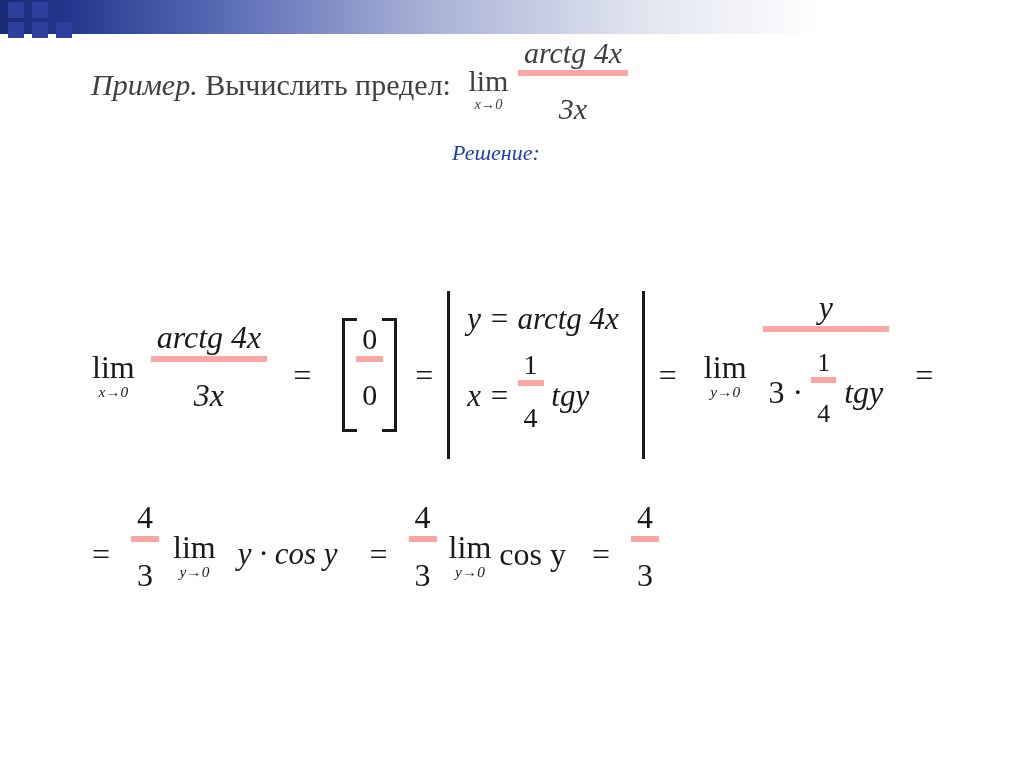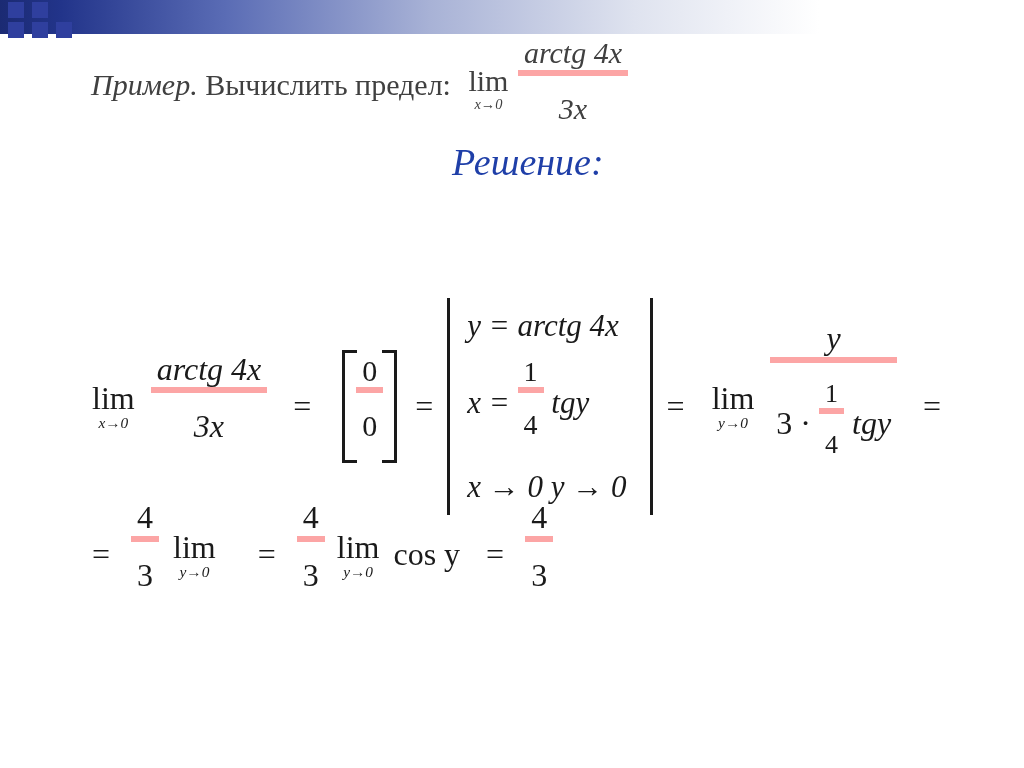--- a/index.html
+++ b/index.html
@@ -70,21 +70,21 @@
     white-space: nowrap;
   }
   .title .it { font-style: italic; }
   .title .limwrap { font-size: 30px; margin-left: 10px; }
   .title .fr { font-size: 30px; margin-left: 2px; }
 
   .solution {
     position: absolute;
     left: 452px;
     top: 140px;
-    font-size: 38px;
+    font-size: 22px;
     font-style: italic;
     color: #1f3fa8;
   }
 
   
   .row1 {
     position: absolute;
     left: 92px;
     top: 290px;
     font-size: 32px;
@@ -109,21 +109,21 @@
   }
   .brackets::before { left: 0;  border-left: 3px solid #1a1a1a; }
   .brackets::after  { right: 0; border-right: 3px solid #1a1a1a; }
 
   
   .subst {
     display: inline-block;
     vertical-align: middle;
     position: relative;
     padding: 0 16px;
-    margin: 12px 6px;
+    margin: 0 6px;
     text-align: left;
   }
   .subst::before, .subst::after {
     content: "";
     position: absolute;
     top: -4px; bottom: -4px;
     width: 0;
     border-left: 3px solid #1a1a1a;
   }
   .subst::before { left: 0; }
@@ -203,21 +203,20 @@
   <span class="subst">
     <span class="ln mi">y = arctg 4x</span>
     <span class="ln">
       <span class="mi">x =</span>
       <span class="frac" style="font-size:28px;">
         <span class="num">1</span>
         <span class="den">4</span>
       </span>
       <span class="mi">tgy</span>
     </span>
-    <span class="ln mi">x → 0  y → 0</span>
   </span>
 
   <span>=</span>
   <span class="sp-s"></span>
 
   <span class="lim" style="margin-left:6px;">
     <span class="big">lim</span>
     <span class="sub">y→0</span>
   </span>
 
@@ -245,37 +244,38 @@
     <span class="num">4</span>
     <span class="den">3</span>
   </span>
 
   <span class="lim" style="margin-left:6px;">
     <span class="big">lim</span>
     <span class="sub">y→0</span>
   </span>
 
   <span class="frac" style="font-size:31px;margin-left:8px;">
+    <span class="num mi">y · cos y</span>
   </span>
 
   <span class="sp"></span>
   <span>=</span>
   <span class="sp-s"></span>
 
   <span class="frac" style="font-size:32px;">
     <span class="num">4</span>
     <span class="den">3</span>
   </span>
 
   <span class="lim" style="margin-left:4px;">
     <span class="big">lim</span>
     <span class="sub">y→0</span>
   </span>
 
-  <span class="mo" style="margin-left:6px;">cos y</span>
+  <span class="mo" style="">cos y</span>
 
   <span class="sp"></span>
   <span>=</span>
   <span class="sp-s"></span>
 
   <span class="frac" style="font-size:32px;">
     <span class="num">4</span>
     <span class="den">3</span>
   </span>
 </div>

